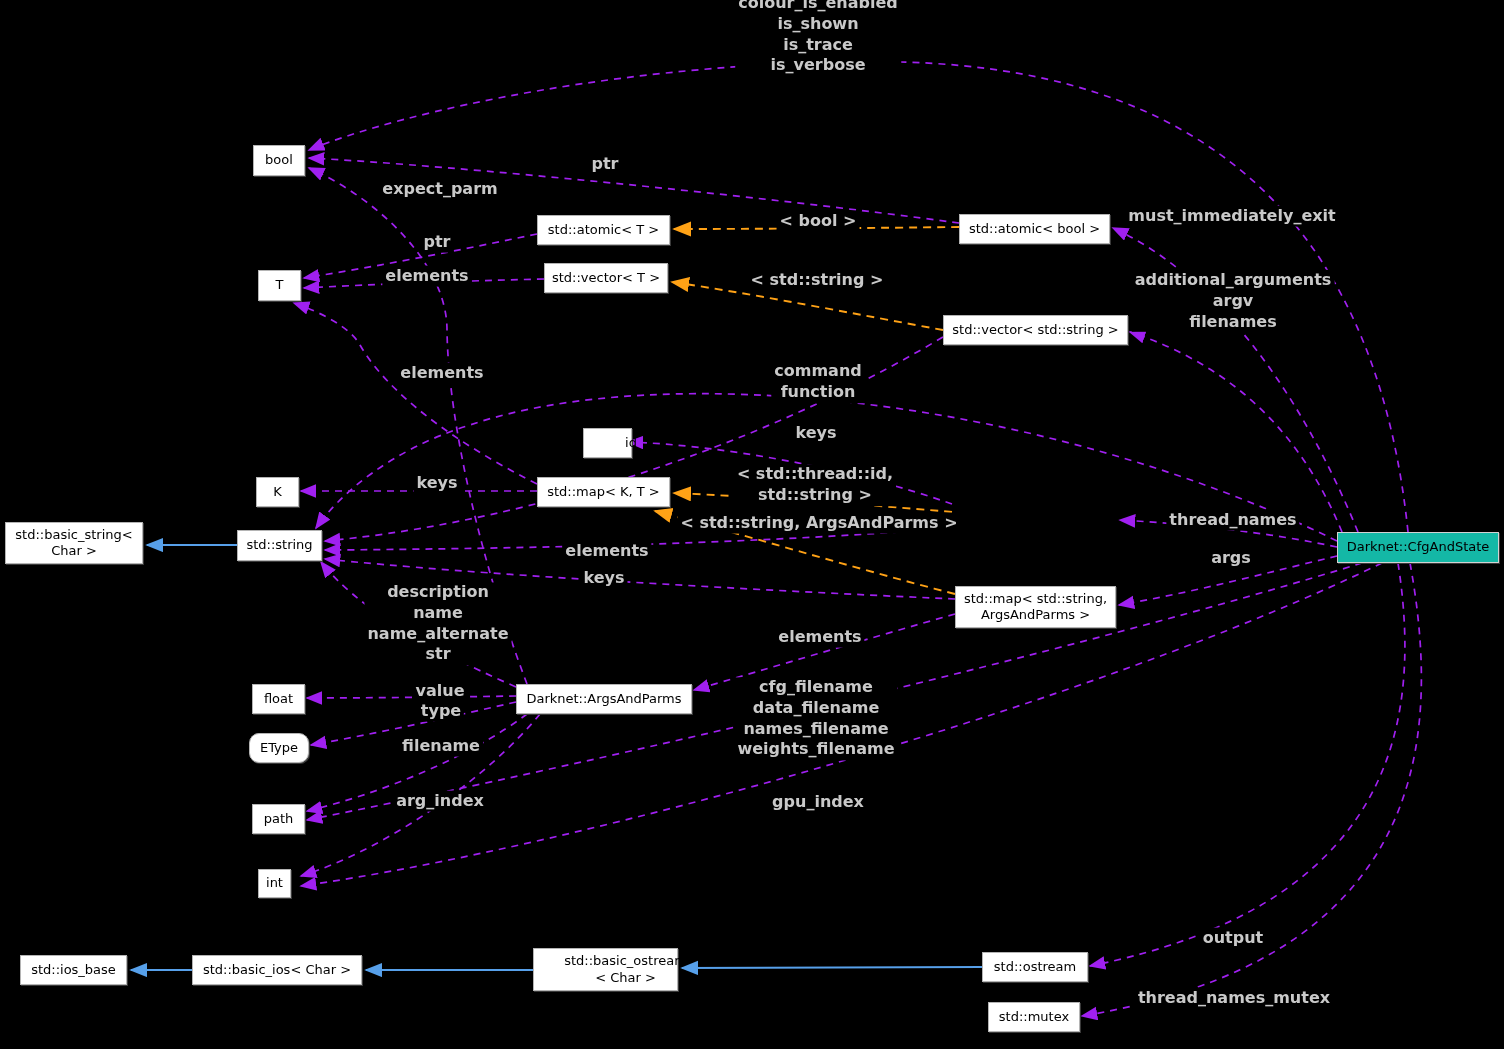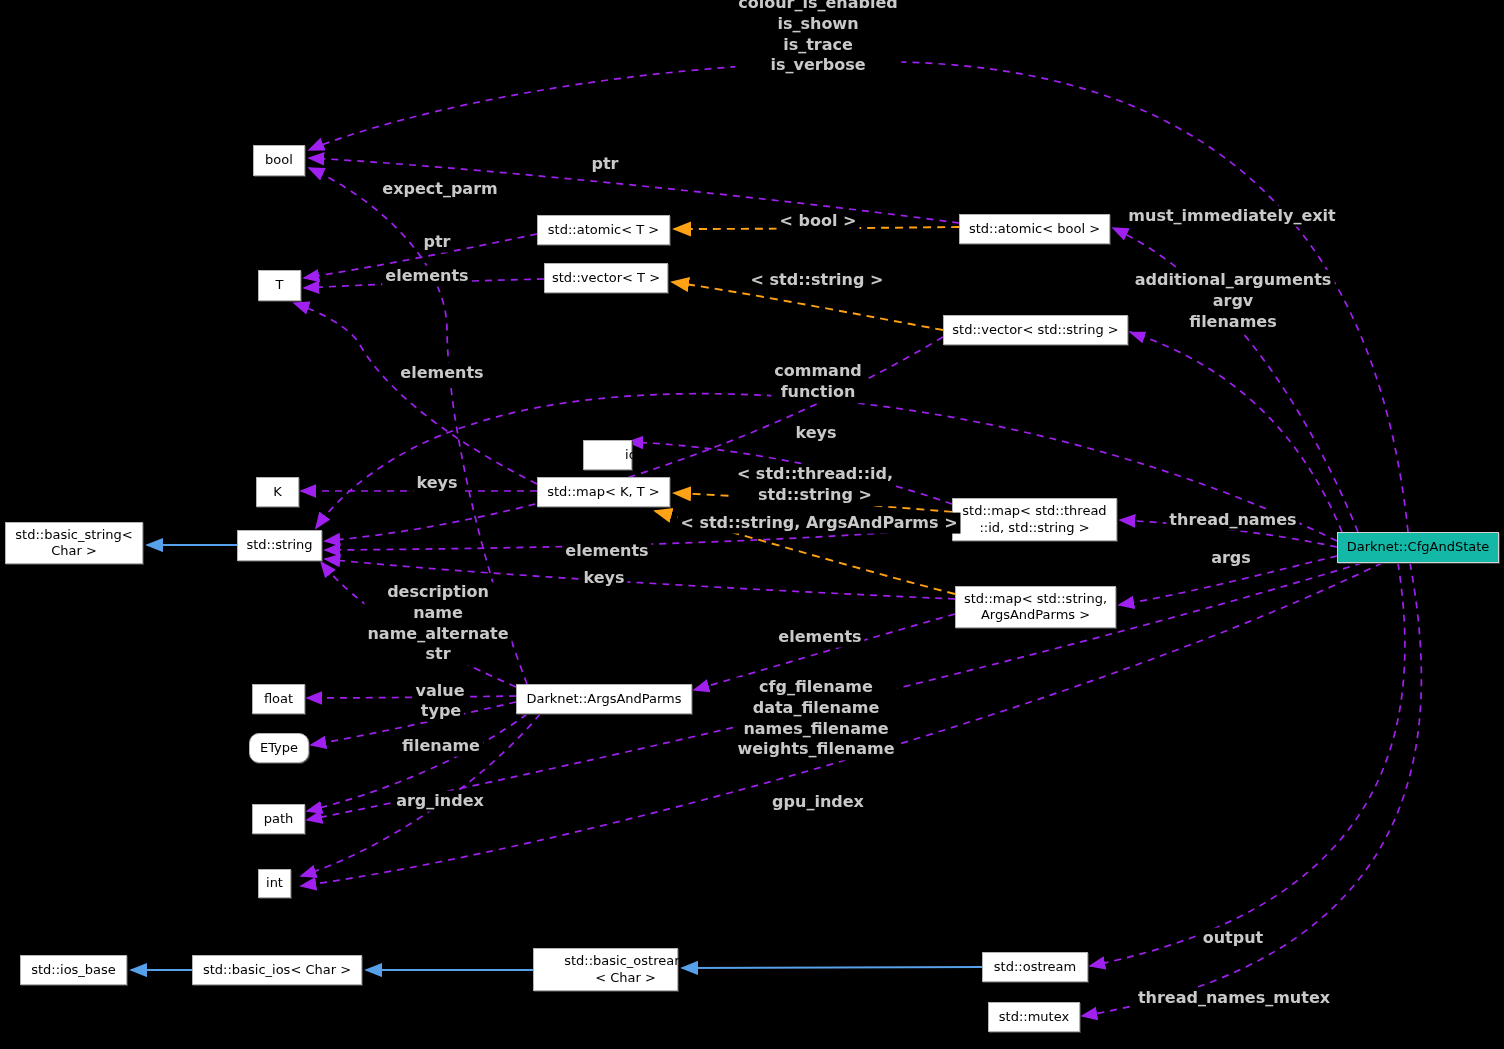--- a/index.html
+++ b/index.html
@@ -79,25 +79,23 @@
     <path class="edge-blue" marker-end="url(#ar-b)" d="M 533,970 L 366,970"></path>
     <path class="edge-blue" marker-end="url(#ar-b)" d="M 982,967 L 682,968"></path>
   </svg>
 
   <div class="node" style="left:253px;top:145px;width:52px;height:31px;">bool</div>
   <div class="node" style="left:258px;top:270px;width:43px;height:31px;">T</div>
   <div class="node" style="left:537px;top:215px;width:133px;height:30px;">std::atomic&lt; T &gt;</div>
   <div class="node" style="left:544px;top:263px;width:124px;height:30px;">std::vector&lt; T &gt;</div>
   <div class="node" style="left:959px;top:214px;width:151px;height:30px;">std::atomic&lt; bool &gt;</div>
   <div class="node" style="left:943px;top:315px;width:185px;height:30px;">std::vector&lt; std::string &gt;</div>
-  <div class="node" style="left:583px;top:440px;width:43px;height:30px;padding-left:47px;">id</div>
+  <div class="node" style="left:583px;top:428px;width:43px;height:30px;padding-left:47px;">id</div>
   <div class="node" style="left:256px;top:477px;width:43px;height:30px;">K</div>
   <div class="node" style="left:537px;top:477px;width:133px;height:30px;">std::map&lt; K, T &gt;</div>
-  <div class="node" style="left:952px;top:498px;width:165px;height:43px;">std::map&lt; std::thread
-::id, std::string &gt;</div>
   <div class="node" style="left:5px;top:522px;width:138px;height:42px;">std::basic_string&lt;
 Char &gt;</div>
   <div class="node" style="left:237px;top:530px;width:85px;height:31px;">std::string</div>
   <div class="node target" style="left:1337px;top:532px;width:162px;height:31px;">Darknet::CfgAndState</div>
   <div class="node" style="left:955px;top:586px;width:161px;height:42px;">std::map&lt; std::string,
 ArgsAndParms &gt;</div>
   <div class="node" style="left:252px;top:684px;width:53px;height:30px;">float</div>
   <div class="node" style="left:516px;top:684px;width:176px;height:30px;">Darknet::ArgsAndParms</div>
   <div class="node" style="left:249px;top:733px;width:60px;height:30px;border-radius:10px;">EType</div>
   <div class="node" style="left:252px;top:804px;width:53px;height:30px;">path</div>

